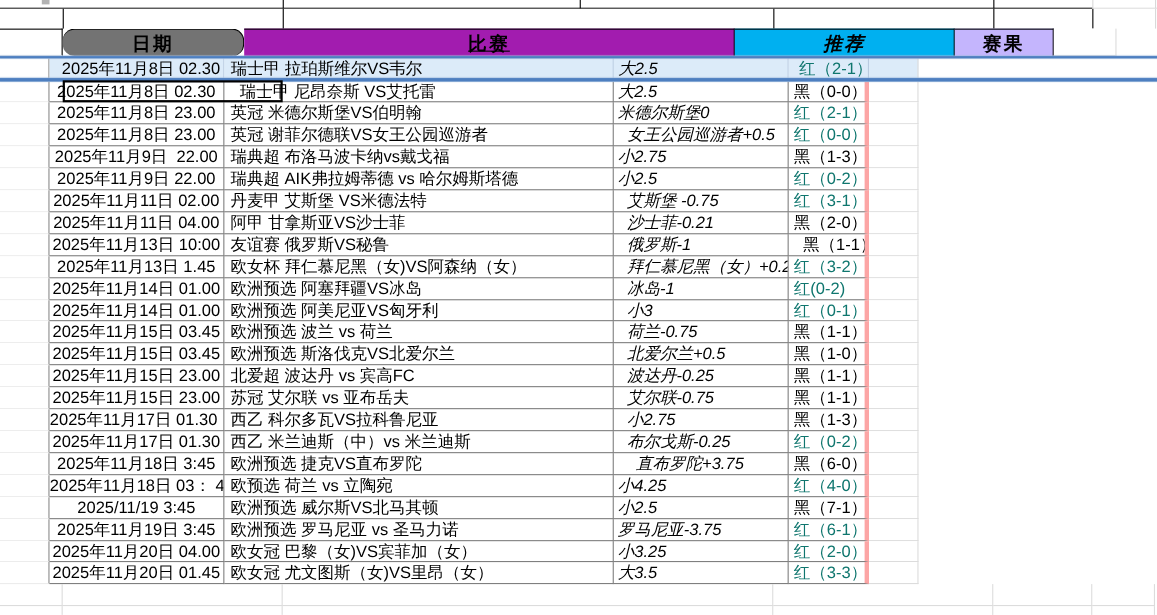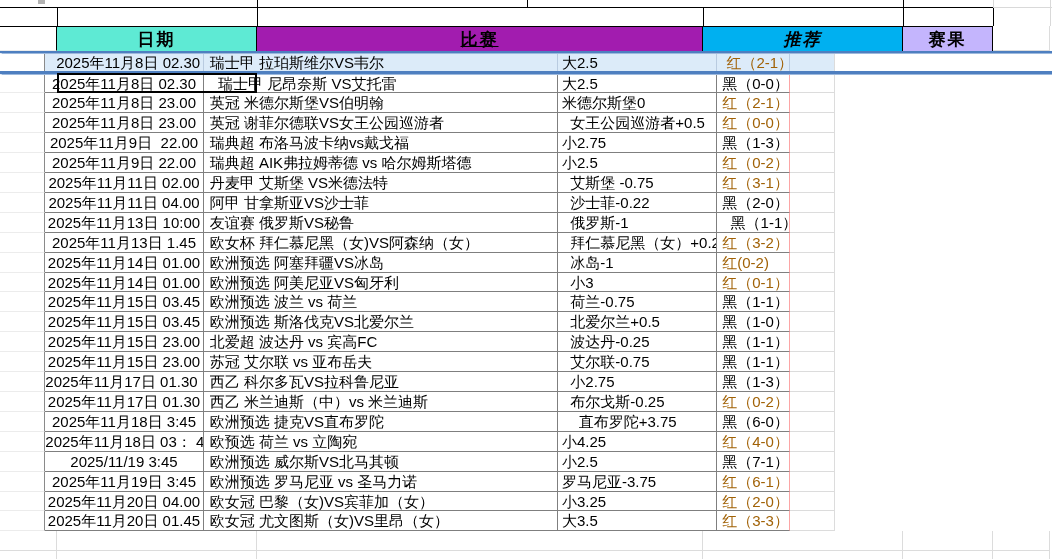--- a/index.html
+++ b/index.html
@@ -26,27 +26,27 @@
   .hdr .cf{width:57px;border-right:1px solid #dcdcdc;box-sizing:border-box;background:#fff;}
   
   .rows{position:absolute;left:0;top:53px;width:835px;}
   .row{display:flex;height:19.91px;}
   .row.first{height:18px;margin-bottom:2.5px;}
   .ca{width:57px;box-sizing:border-box;border-bottom:1px solid #ececec;border-right:1px solid #8a8a8a;background:#fff;}
   .c{box-sizing:border-box;border-bottom:1px solid #7f7f7f;border-right:1px solid #7f7f7f;
      font-size:15px;line-height:19px;white-space:pre;overflow:hidden;}
   .c.date{width:200px;text-align:center;}
   .c.match{width:446px;padding-left:6px;}
-  .c.rec{width:200px;padding-left:4px;}
-  .c.res{width:90px;padding-left:5px;border-right:1px solid #fca5a5;}
+  .c.rec{width:200px;padding-left:4px;font-style:italic;}
+  .c.res{width:90px;padding-left:5px;border-right:4px solid #fca5a5;}
   .cf{width:57px;box-sizing:border-box;border-bottom:1px solid #dcdcdc;border-right:1px solid #dcdcdc;background:#fff;}
   .row.first .ca{border-bottom:none;border-right:1px solid #8a8a8a;}
   .row.first .c{border-bottom:none;border-right:1px solid #b9cbe0;}
   .row.first .cf{border-bottom:none;}
-  .res.red{color:#a16207;}
+  .res.red{color:#0f766e;}
   
   .bluebar{position:absolute;left:0;width:1052px;height:2.5px;background:#4e7fc0;box-shadow:0 0 1px 0.5px #9db9dd;}
   .activebox{position:absolute;left:57px;top:73px;width:200px;height:20px;
      border:2px solid #000;box-sizing:border-box;background:transparent;}
   
   .below{position:absolute;left:0;top:531px;width:1052px;height:28px;}
   .below .r{display:flex;height:20px;}
   .below .r.partial{height:8px;}
   .below .bc{box-sizing:border-box;border-right:1px solid #dcdcdc;border-bottom:1px solid #dcdcdc;}
   .below .r.partial .bc{border-bottom:none;}
@@ -71,21 +71,21 @@
     <span class="v2" style="left:57px"></span>
     <span class="v2" style="left:257px"></span>
     <span class="v2" style="left:703px"></span>
     <span class="v2" style="left:903px"></span>
     <span class="v2" style="left:993px"></span>
     <span class="v2g" style="left:1050px"></span>
   </div>
 
   <div class="hdr">
     <div class="ca"></div>
-    <div class="hcell" style="width: 200px; background: #5eead4;">日期</div>
+    <div class="hcell" style="width: 165px; background: #737373; border-radius: 11px;">日期</div>
     <div class="hcell" style="width: 446px; background: #a21caf; text-decoration: underline;">比赛</div>
     <div class="hcell" style="width: 200px; background: rgb(0, 176, 240); font-style: italic;">推荐</div>
     <div class="hcell" style="width: 90px; background: #c4b5fd;">赛果</div>
     <div class="cf"></div>
   </div>
 
   <div class="rows" id="rows">
       <div class="row first">
     <div class="ca"></div>
     <div class="c date" style="background: rgb(220, 235, 249);">  2025年11月8日 02.30</div>
@@ -139,21 +139,21 @@
     <div class="c date">2025年11月11日 02.00</div>
     <div class="c match">丹麦甲 艾斯堡 VS米德法特</div>
     <div class="c rec">  艾斯堡 -0.75</div>
     <div class="c res red">红（3-1）</div>
     <div class="cf"></div>
   </div>
       <div class="row">
     <div class="ca"></div>
     <div class="c date">2025年11月11日 04.00</div>
     <div class="c match">阿甲 甘拿斯亚VS沙士菲</div>
-    <div class="c rec">  沙士菲-0.22</div>
+    <div class="c rec">  沙士菲-0.21</div>
     <div class="c res">黑（2-0）</div>
     <div class="cf"></div>
   </div>
       <div class="row">
     <div class="ca"></div>
     <div class="c date">2025年11月13日 10:00</div>
     <div class="c match">友谊赛 俄罗斯VS秘鲁</div>
     <div class="c rec">  俄罗斯-1</div>
     <div class="c res">  黑（1-1）</div>
     <div class="cf"></div>

